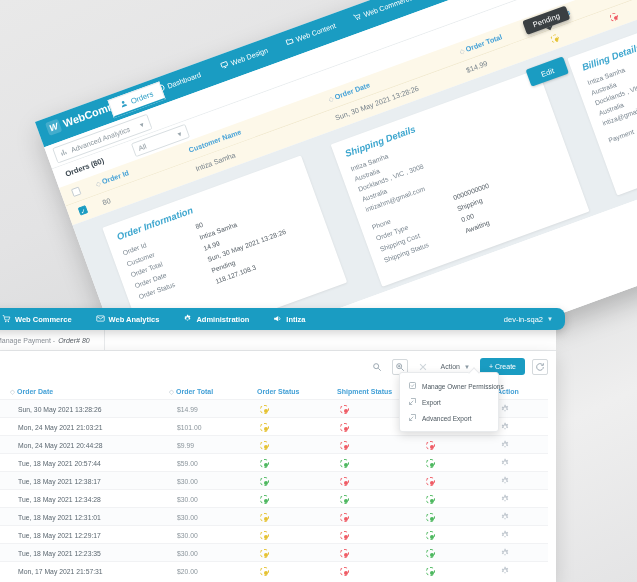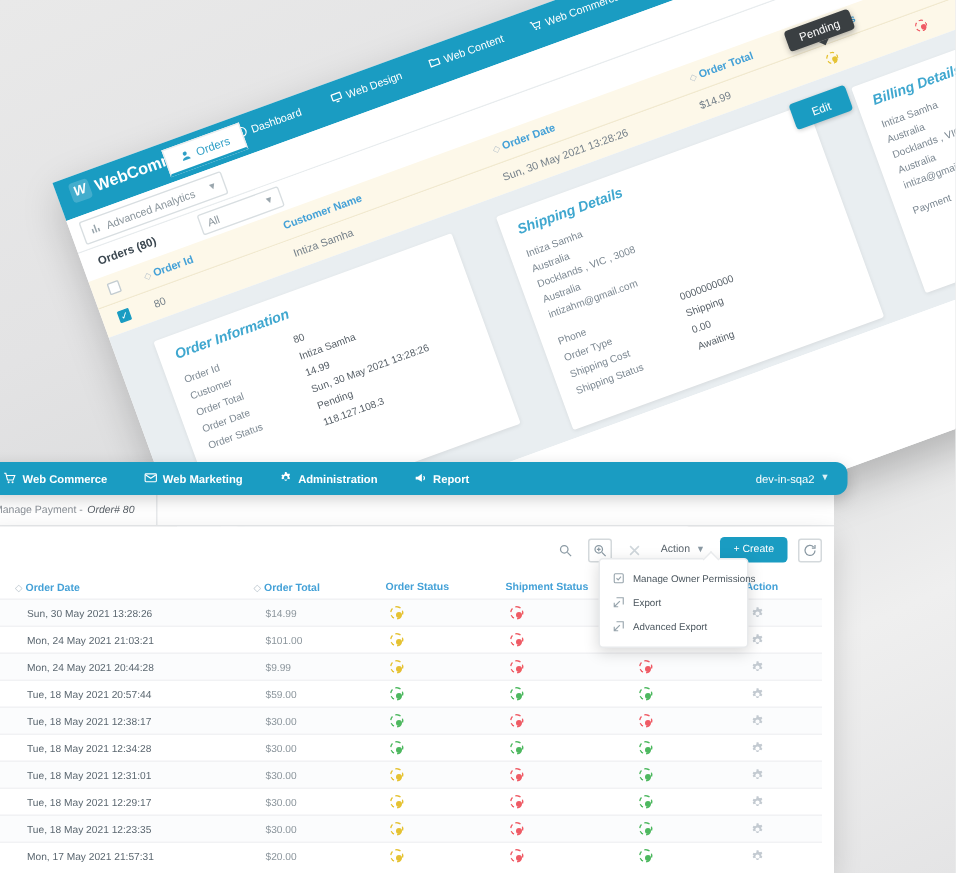--- a/index.html
+++ b/index.html
@@ -272,34 +272,34 @@
                 <circle cx="10" cy="20" r="1.8" fill="currentColor"></circle>
                 <circle cx="17" cy="20" r="1.8" fill="currentColor"></circle>
               </svg></span>
             <span>Web Commerce</span>
           </div>
           <div class="fnav-item">
             <span><svg viewBox="0 0 24 24">
                 <rect x="2" y="5" width="20" height="14" rx="1.5" fill="none" stroke="currentColor" stroke-width="2"></rect>
                 <path d="M3 7l9 6 9-6" fill="none" stroke="currentColor" stroke-width="2"></path>
               </svg></span>
-            <span>Web Marketing</span>
+            <span>Web Analytics</span>
           </div>
           <div class="fnav-item">
             <span><svg viewBox="0 0 20 20">
                 <path fill="currentColor" fill-rule="evenodd" d="M8.7 1.5h2.6l.4 2 1.6.9 1.9-.8 1.3 2.2-1.5 1.4v1.6l1.5 1.4-1.3 2.2-1.9-.8-1.6.9-.4 2H8.7l-.4-2-1.6-.9-1.9.8-1.3-2.2 1.5-1.4V8.6L3.5 7.2l1.3-2.2 1.9.8 1.6-.9.4-2zM10 7.2a2.8 2.8 0 100 5.6 2.8 2.8 0 000-5.6z"></path>
               </svg></span>
             <span>Administration</span>
           </div>
           <div class="fnav-item">
             <span><svg viewBox="0 0 24 24">
                 <path d="M3 10v5h4l7 4V5L7 10H3z" fill="currentColor"></path>
                 <path d="M17 9a5 5 0 010 7" fill="none" stroke="currentColor" stroke-width="2"></path>
               </svg></span>
-            <span>Report</span>
+            <span>Intiza</span>
           </div>
         </div>
       <div class="fuser">
         <span>dev-in-sqa2</span>
         <span class="car">▼</span>
       </div>
     </div>
     <div class="fcrumb">
       <div class="tabseg">
         <span>Manage Payment - </span>

